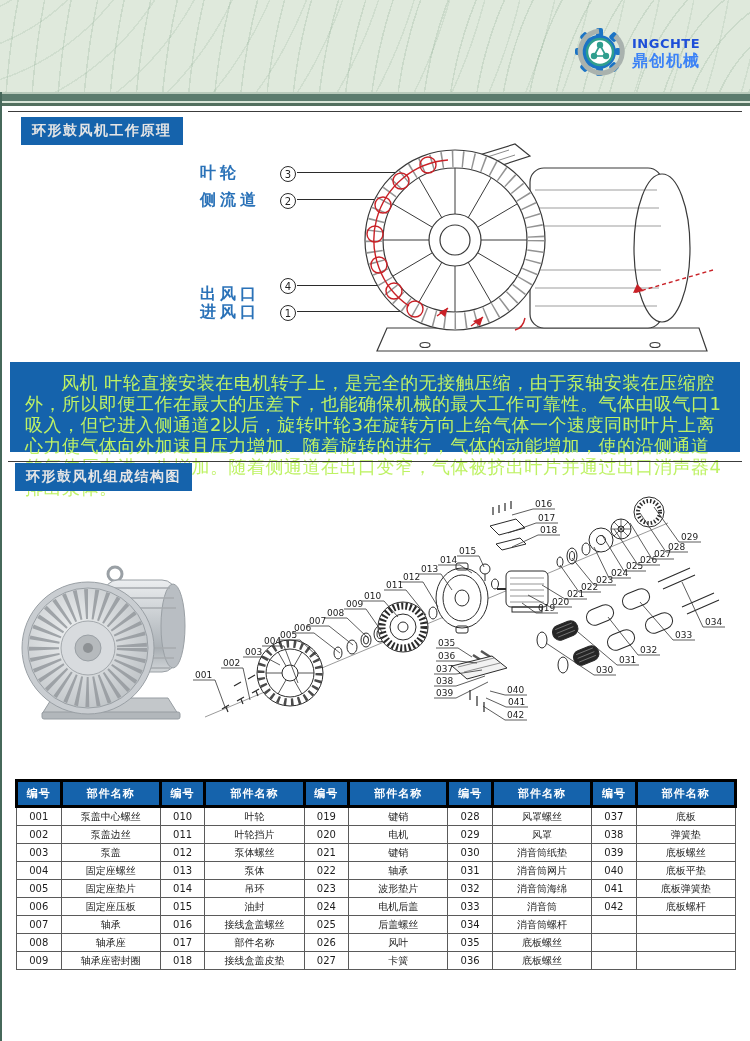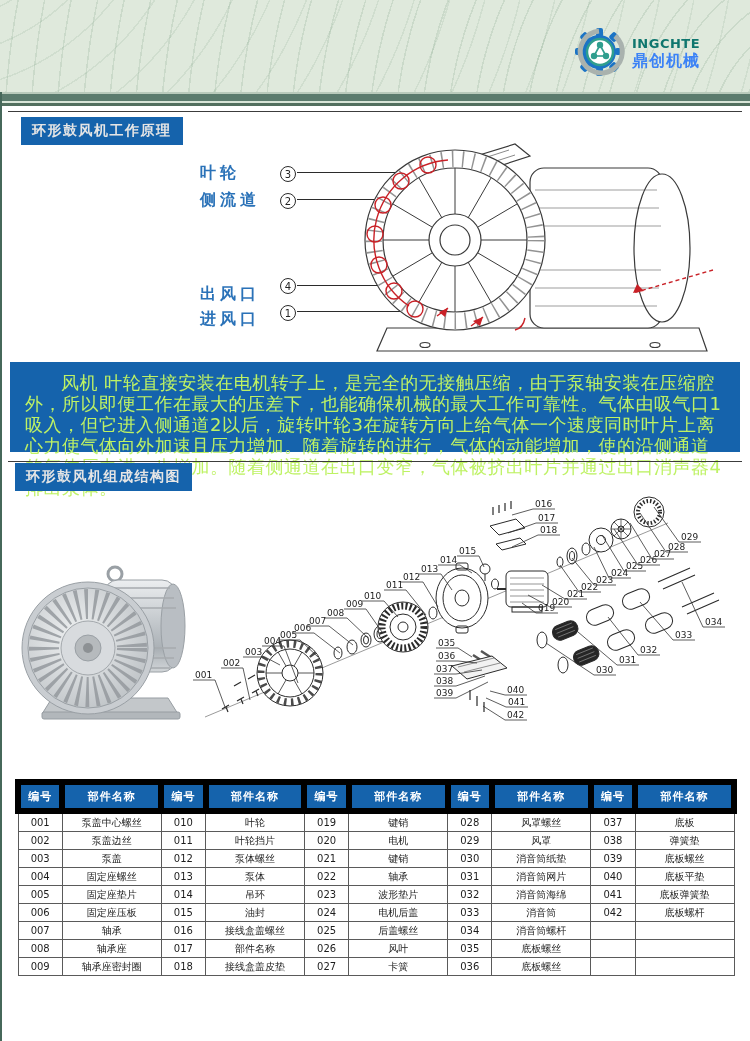--- a/index.html
+++ b/index.html
@@ -8,21 +8,21 @@
   
   .header{position:absolute;left:0;top:0;width:750px;height:92px;background:#dfe9dc;
     background-image:
       repeating-radial-gradient(circle at 115% 170%, rgba(120,156,128,.20) 0 1.5px, transparent 1.5px 26px),
       repeating-radial-gradient(circle at -10% -160%, rgba(120,156,128,.15) 0 1.5px, transparent 1.5px 34px);}
   .header-bar{position:absolute;left:0;top:92px;width:750px;height:14px;
     background:linear-gradient(#b9cabb 0 2px,#5b7b6d 2px 9px,#d8e5d8 9px 11px,#52705f 11px 14px);}
   .left-rule{position:absolute;left:0;top:92px;width:2px;height:949px;background:#46685a;}
   .logo{position:absolute;left:573px;top:22px;display:flex;align-items:flex-start;}
   .logo-text{margin-left:5px;padding-top:15px;line-height:1.15;}
-  .logo-en{font-size:13px;font-weight:bold;color:#0f766e;letter-spacing:.5px;}
+  .logo-en{font-size:13px;font-weight:bold;color:#1d4ed8;letter-spacing:.5px;}
   .logo-cn{font-size:16px;font-weight:bold;color:#3b82f6;letter-spacing:1px;}
   
   .sec-rule{position:absolute;left:8px;width:734px;height:0;border-top:1.3px solid #3c3c3c;}
   .sec-title{position:absolute;background:#1563ac;color:#e5e5e5;font-size:14px;font-weight:bold;
              padding:5px 11px;letter-spacing:1.5px;white-space:nowrap;}
   
   .p-label{position:absolute;left:200px;color:#2a72b8;font-size:16px;font-weight:600;letter-spacing:4px;white-space:nowrap;}
   .p-circ{position:absolute;left:280px;width:16px;height:16px;border:1.4px solid #2b2b2b;border-radius:50%;
           font-size:10px;line-height:16px;text-align:center;color:#222;background:#fff;box-sizing:border-box;}
   .p-line{position:absolute;height:0;border-top:1.6px solid #2b2b2b;}
@@ -31,21 +31,21 @@
   .info-box{position:absolute;left:10px;top:362px;width:730px;height:90px;background:#1563ac;box-sizing:border-box;
             padding:10px 15px 0 15px;}
   .info-text{color:#bef264;font-size:18px;line-height:21px;text-indent:2em;letter-spacing:.5px;}
   
   .photo-svg{position:absolute;left:18px;top:552px;}
   .x-svg{position:absolute;left:190px;top:485px;}
   
   .parts{position:absolute;left:15px;top:779px;width:722px;}
   .parts table{width:100%;border-collapse:collapse;border:1.6px solid #2a2a2a;}
   .parts th{background:#1563ac;color:#fff;font-size:11px;font-weight:bold;padding:4px 0;
-            border:6px solid #000000;letter-spacing:1px;}
+            border:3px solid #000000;letter-spacing:1px;}
   .parts td{font-size:10px;color:#1c1c1c;text-align:center;padding:1.5px 0;border:1px solid #5a5a5a;height:13px;}
 </style>
 </head>
 <body>
 
 <div class="page">
 
   <div class="header"></div>
   <div class="header-bar"></div>
   <div class="left-rule"></div>
@@ -91,21 +91,21 @@
   <div id="principle-labels">
       <div class="p-label" style="top: 163px;">叶轮</div>
       <div class="p-circ" style="top: 166px;">3</div>
       <div class="p-line" style="top: 172px; left: 297px; width: 165px;"></div>
       <div class="p-label" style="top: 190px;">侧流道</div>
       <div class="p-circ" style="top: 193px;">2</div>
       <div class="p-line" style="top: 199px; left: 297px; width: 83px;"></div>
       <div class="p-label" style="top: 284px;">出风口</div>
       <div class="p-circ" style="top: 278px;">4</div>
       <div class="p-line" style="top: 285px; left: 297px; width: 96px;"></div>
-      <div class="p-label" style="top: 309px;">进风口</div>
+      <div class="p-label" style="top: 302px;">进风口</div>
       <div class="p-circ" style="top: 305px;">1</div>
       <div class="p-line" style="top: 311px; left: 297px; width: 173px;"></div>
     </div>
 
   <svg class="p-svg" width="400" height="245" viewBox="0 0 400 245">
     <g stroke="#3a3a3a" fill="none" stroke-width="1.2">
 
       <path d="M62 210 h312 l8 23 H52 z" fill="#fff"></path>
       <ellipse cx="100" cy="227" rx="5" ry="2.5"></ellipse>
       <ellipse cx="330" cy="227" rx="5" ry="2.5"></ellipse>

